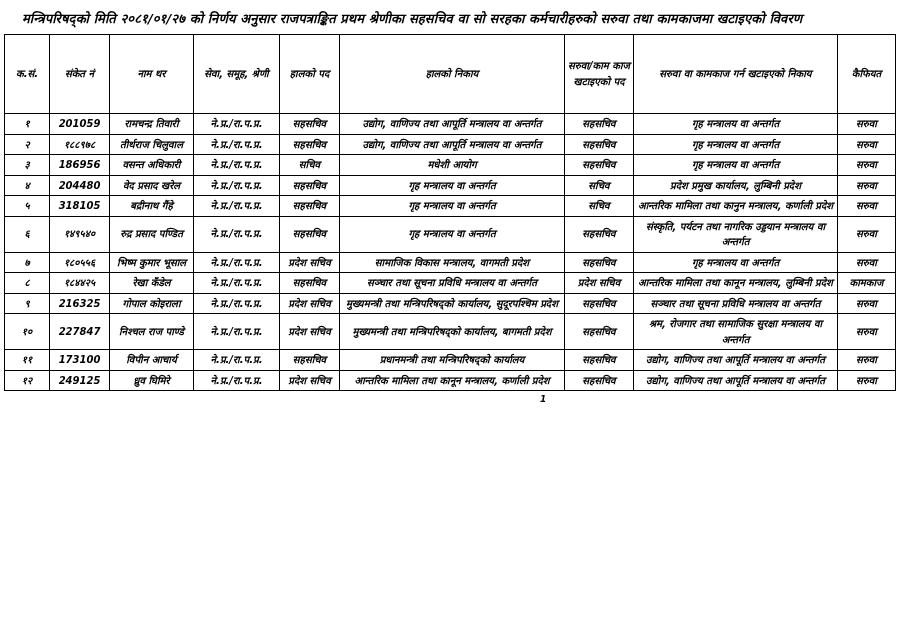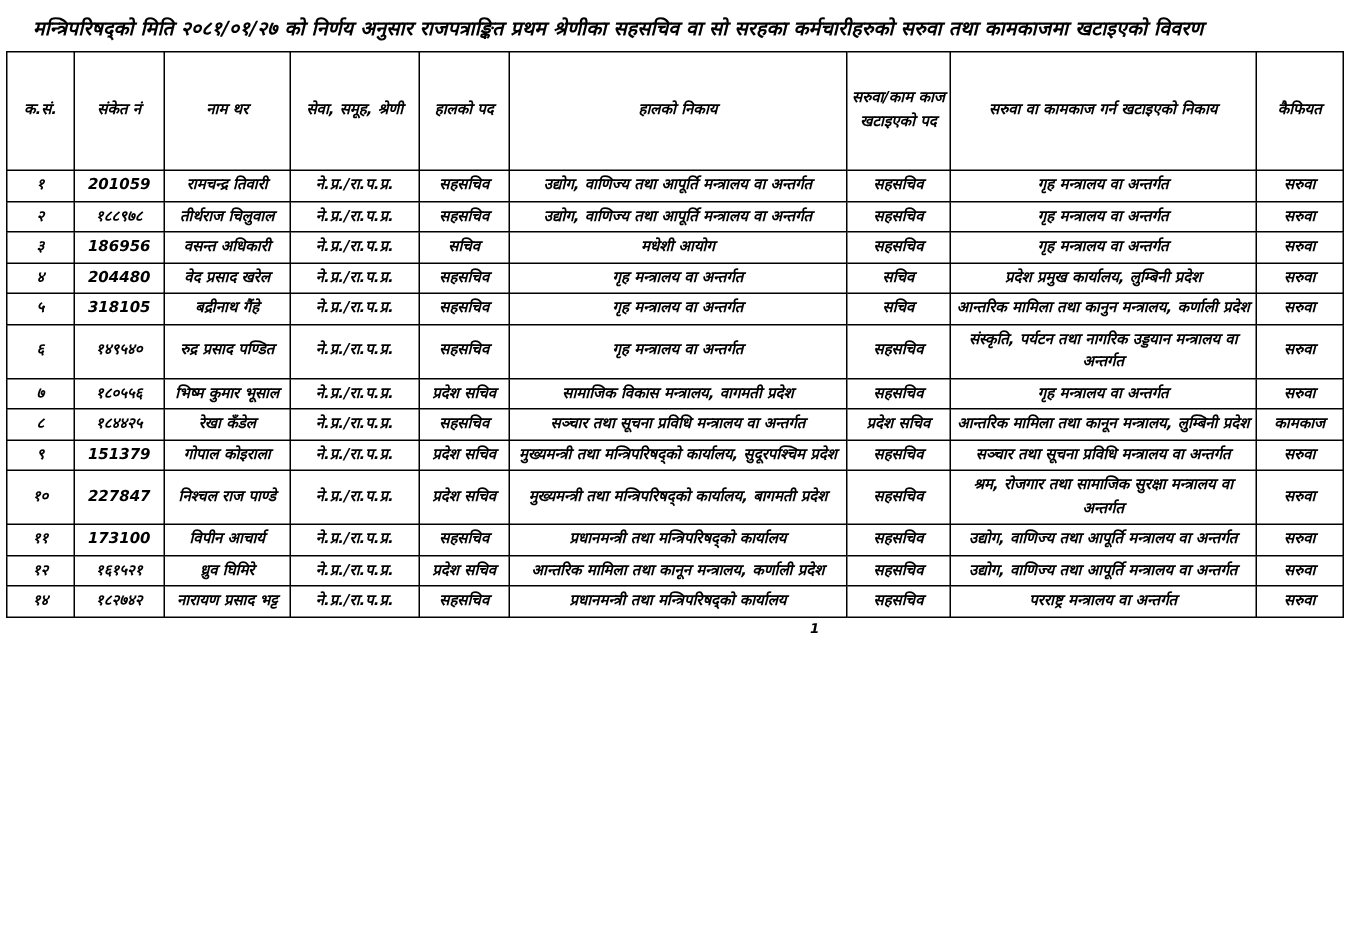--- a/index.html
+++ b/index.html
@@ -184,21 +184,21 @@
           <td>रेखा कँडेल</td>
           <td>ने.प्र./रा.प.प्र.</td>
           <td>सहसचिव</td>
           <td>सञ्चार तथा सूचना प्रविधि मन्त्रालय वा अन्तर्गत</td>
           <td>प्रदेश सचिव</td>
           <td>आन्तरिक मामिला तथा कानून मन्त्रालय, लुम्बिनी प्रदेश</td>
           <td>कामकाज</td>
         </tr>
         <tr>
           <td>९</td>
-          <td>151379</td>
+          <td>216325</td>
           <td>गोपाल कोइराला</td>
           <td>ने.प्र./रा.प.प्र.</td>
           <td>प्रदेश सचिव</td>
           <td>मुख्यमन्त्री तथा मन्त्रिपरिषद्को कार्यालय, सुदूरपश्चिम प्रदेश</td>
           <td>सहसचिव</td>
           <td>सञ्चार तथा सूचना प्रविधि मन्त्रालय वा अन्तर्गत</td>
           <td>सरुवा</td>
         </tr>
         <tr>
           <td>१०</td>
@@ -217,38 +217,27 @@
           <td>विपीन आचार्य</td>
           <td>ने.प्र./रा.प.प्र.</td>
           <td>सहसचिव</td>
           <td>प्रधानमन्त्री तथा मन्त्रिपरिषद्को कार्यालय</td>
           <td>सहसचिव</td>
           <td>उद्योग, वाणिज्य तथा आपूर्ति मन्त्रालय वा अन्तर्गत</td>
           <td>सरुवा</td>
         </tr>
         <tr>
           <td>१२</td>
-          <td>१६१५२१</td>
+          <td>249125</td>
           <td>ध्रुव घिमिरे</td>
           <td>ने.प्र./रा.प.प्र.</td>
           <td>प्रदेश सचिव</td>
           <td>आन्तरिक मामिला तथा कानून मन्त्रालय, कर्णाली प्रदेश</td>
           <td>सहसचिव</td>
           <td>उद्योग, वाणिज्य तथा आपूर्ति मन्त्रालय वा अन्तर्गत</td>
-          <td>सरुवा</td>
-        </tr>
-        <tr>
-          <td>१४</td>
-          <td>१८२७४२</td>
-          <td>नारायण प्रसाद भट्ट</td>
-          <td>ने.प्र./रा.प.प्र.</td>
-          <td>सहसचिव</td>
-          <td>प्रधानमन्त्री तथा मन्त्रिपरिषद्को कार्यालय</td>
-          <td>सहसचिव</td>
-          <td>परराष्ट्र मन्त्रालय वा अन्तर्गत</td>
           <td>सरुवा</td>
         </tr>
       </tbody>
   </table>
 
   <div class="footer">1</div>
 
 </div>
 
 </body></html>

